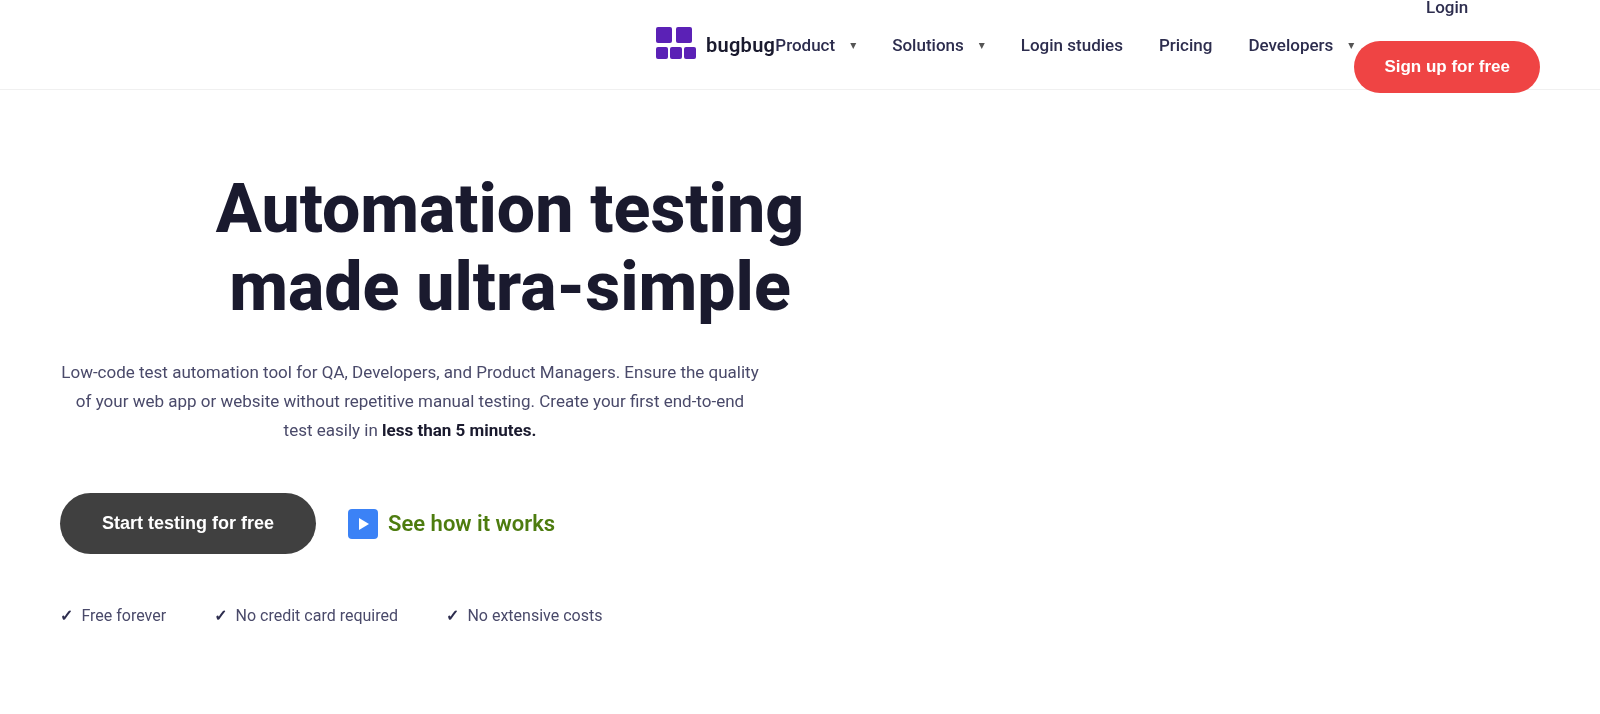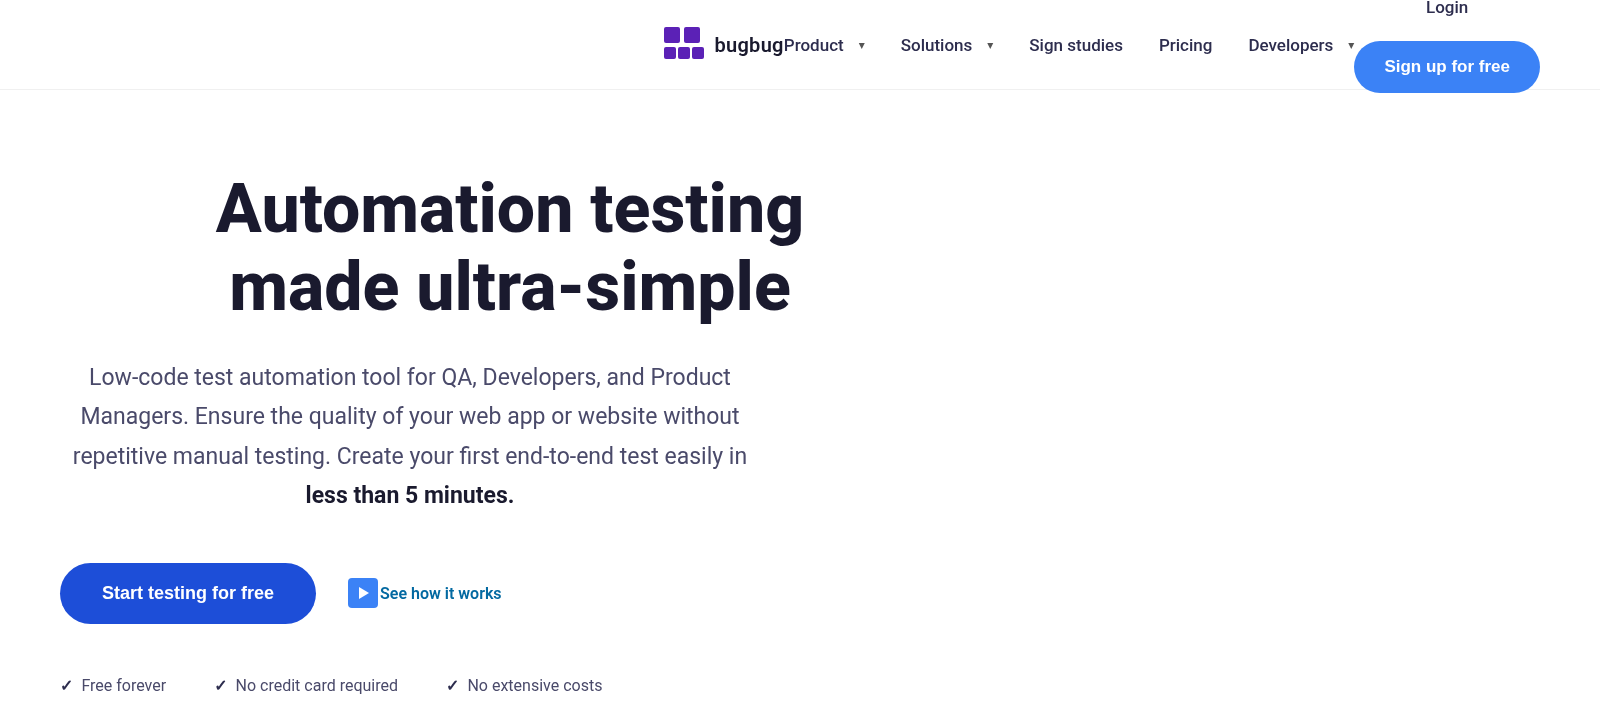--- a/index.html
+++ b/index.html
@@ -77,21 +77,21 @@
     }
 
     .login-link {
       text-decoration: none;
       color: #2d2d4e;
       font-size: 17px;
       font-weight: 500;
     }
 
     .signup-btn {
-      background-color: #3b82f6;
+      background-color: #ef4444;
       color: #ffffff;
       border: none;
       border-radius: 50px;
       padding: 16px 30px;
       font-size: 17px;
       font-weight: 700;
       cursor: pointer;
       white-space: nowrap;
     }
 
@@ -107,57 +107,57 @@
     .hero-title {
       font-size: 68px;
       font-weight: 800;
       color: #1a1a2e;
       line-height: 1.15;
       margin-bottom: 32px;
       max-width: 900px;
     }
 
     .hero-subtitle {
-      font-size: 23px;
+      font-size: 17px;
       color: #4a4a6a;
       line-height: 1.7;
       max-width: 700px;
       margin-bottom: 48px;
     }
 
     .hero-subtitle strong {
       font-weight: 700;
       color: #1a1a2e;
     }
 
     .hero-buttons {
       display: flex;
       align-items: center;
       gap: 32px;
       margin-bottom: 52px;
     }
 
     .cta-primary {
-      background-color: #1d4ed8;
+      background-color: #404040;
       color: #ffffff;
       border: none;
       border-radius: 50px;
       padding: 20px 42px;
       font-size: 18px;
       font-weight: 700;
       cursor: pointer;
     }
 
     .cta-secondary {
       display: flex;
       align-items: center;
-      gap: 2px;
-      text-decoration: none;
-      color: #0369a1;
-      font-size: 16px;
+      gap: 10px;
+      text-decoration: none;
+      color: #4d7c0f;
+      font-size: 22px;
       font-weight: 600;
     }
 
     .play-icon {
       width: 30px;
       height: 30px;
       background-color: #3b82f6;
       border-radius: 4px;
       display: flex;
       align-items: center;
@@ -220,21 +220,21 @@
       </a>
     </li>
     <li>
       <a href="#">
         <span>Solutions</span>
         <span class="chevron">▾</span>
       </a>
     </li>
     <li>
       <a href="#">
-        <span>Sign studies</span>
+        <span>Login studies</span>
       </a>
     </li>
     <li>
       <a href="#">
         <span>Pricing</span>
       </a>
     </li>
     <li>
       <a href="#">
         <span>Developers</span>

